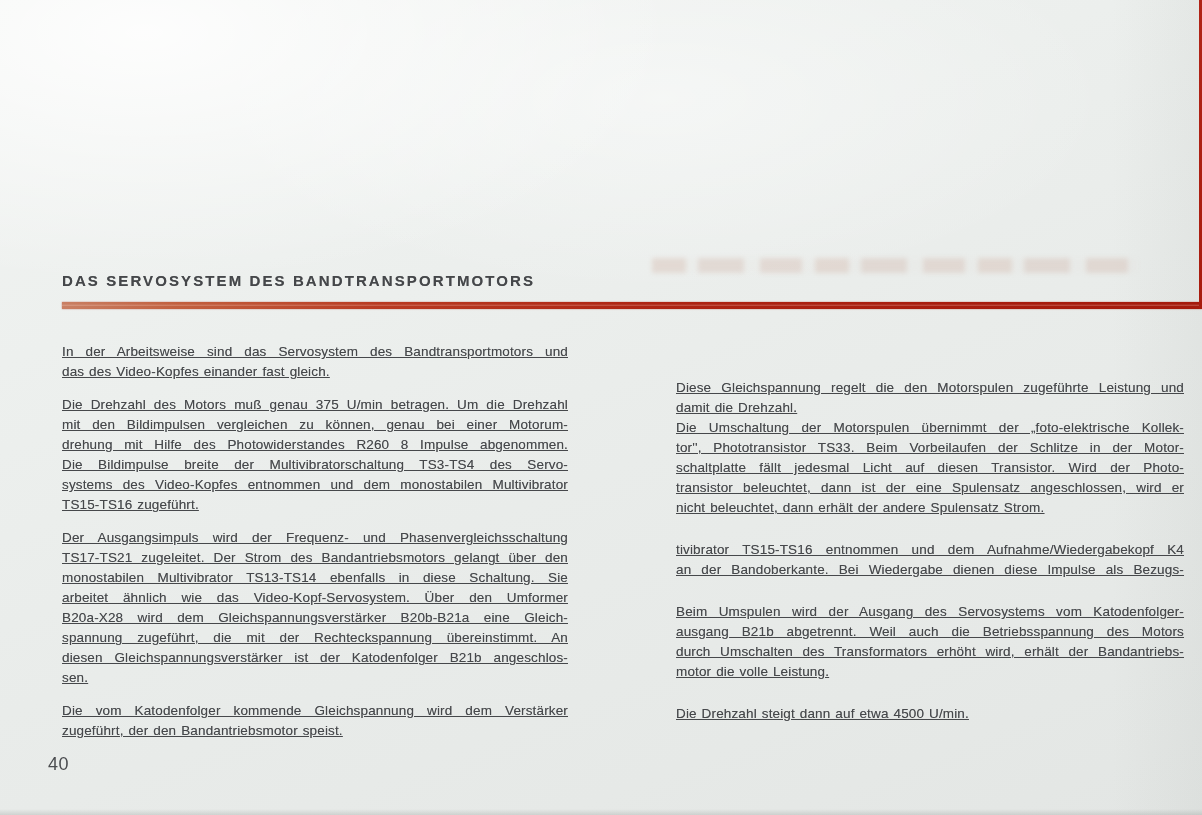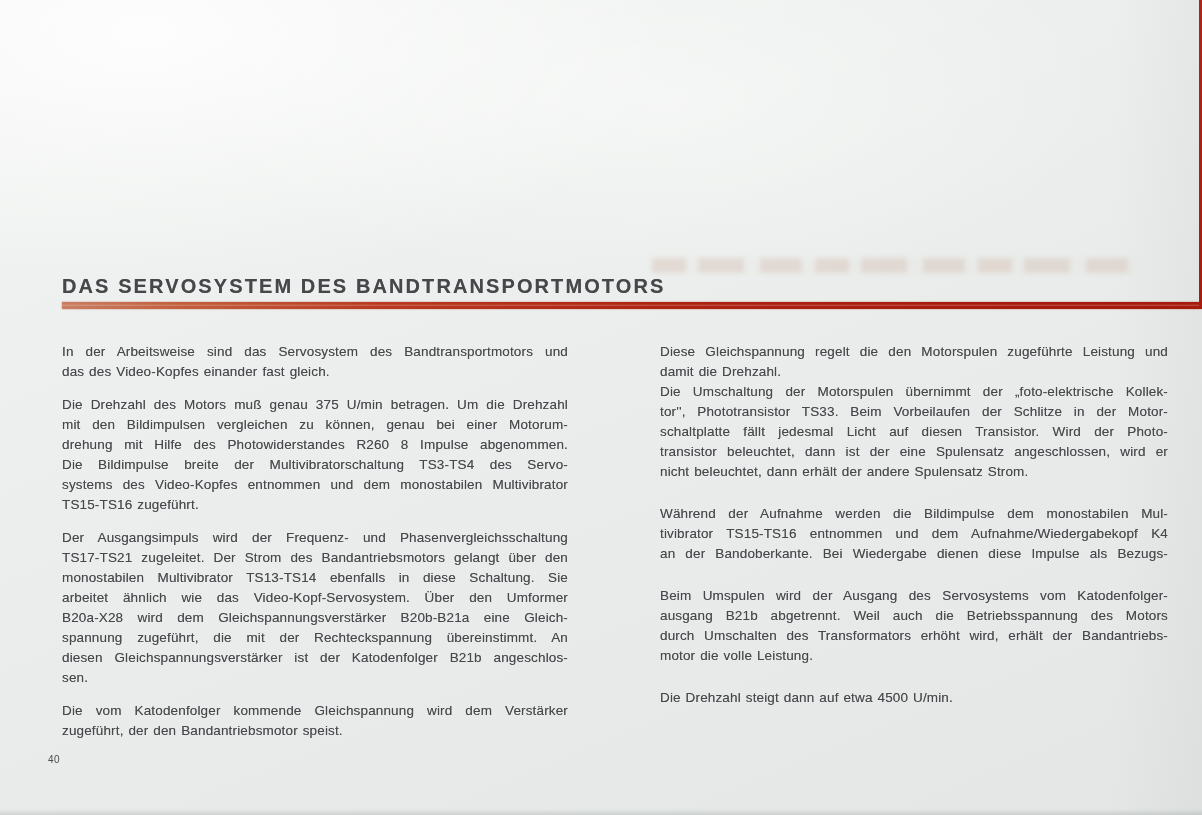--- a/index.html
+++ b/index.html
@@ -27,21 +27,21 @@
   }
   #paper::before {
     content: "";
     position: absolute; top: 0; bottom: 0; right: 0; width: 90px;
     background: linear-gradient(90deg, rgba(160,166,162,0) 0%, rgba(160,166,162,0.10) 100%);
     pointer-events: none;
   }
 
   .title {
     position: absolute; left: 62px; top: 262px;
-    font-size: 20px; font-weight: bold;
+    font-size: 15px; font-weight: bold;
     letter-spacing: 2.1px;
     color: #45474a;
     white-space: nowrap;
     text-shadow: 0 0 0.5px rgba(69,71,74,0.55);
   }
 
   .red-rule {
     position: absolute; left: 62px; top: 302px; width: 1140px; height: 7px;
     background:
       linear-gradient(180deg, rgba(255,255,255,0) 30%, rgba(255,230,220,0.25) 48%, rgba(255,255,255,0) 62%),
@@ -71,32 +71,32 @@
   .col {
     position: absolute; top: 342px;
     font-size: 13.5px;
     line-height: 20px;
     color: #46484b;
     letter-spacing: 0.15px;
     word-spacing: 1px;
     text-shadow: 0 0 0.4px rgba(70,72,75,0.5);
   }
   #col-left  { left: 62px;  width: 506px; }
-  #col-right { left: 660px; width: 508px; }
+  #col-right { left: 676px; width: 508px; margin-top: 36px; }
 
   .para      { margin: 0 0 13px 0; }
   .para-r    { margin: 0 0 22px 0; }
   .para-tight{ margin: 0; }
 
-  .tline { text-align: justify; }
+  .tline { text-align: justify; text-decoration: underline; }
   .tline.just { text-align-last: justify; }
 
   .page-number {
     position: absolute; left: 48px; top: 754px;
-    font-size: 10px; color: #4b4d50;
+    font-size: 18px; color: #4b4d50;
     letter-spacing: 0.5px;
   }
 </style>
 </head>
 <body>
 
 <div id="paper">
 
   <div class="ghost-band"></div>
 
@@ -140,21 +140,20 @@
         <div class="tline">damit die Drehzahl.</div>
       </div>
     <div class="para-r">
         <div class="tline just">Die Umschaltung der Motorspulen übernimmt der „foto-elektrische Kollek-</div>
         <div class="tline just">tor'', Phototransistor TS33. Beim Vorbeilaufen der Schlitze in der Motor-</div>
         <div class="tline just">schaltplatte fällt jedesmal Licht auf diesen Transistor. Wird der Photo-</div>
         <div class="tline just">transistor beleuchtet, dann ist der eine Spulensatz angeschlossen, wird er</div>
         <div class="tline">nicht beleuchtet, dann erhält der andere Spulensatz Strom.</div>
       </div>
     <div class="para-r">
-        <div class="tline just">Während der Aufnahme werden die Bildimpulse dem monostabilen Mul-</div>
         <div class="tline just">tivibrator TS15-TS16 entnommen und dem Aufnahme/Wiedergabekopf K4</div>
         <div class="tline just">an der Bandoberkante. Bei Wiedergabe dienen diese Impulse als Bezugs-</div>
       </div>
     <div class="para-r">
         <div class="tline just">Beim Umspulen wird der Ausgang des Servosystems vom Katodenfolger-</div>
         <div class="tline just">ausgang B21b abgetrennt. Weil auch die Betriebsspannung des Motors</div>
         <div class="tline just">durch Umschalten des Transformators erhöht wird, erhält der Bandantriebs-</div>
         <div class="tline">motor die volle Leistung.</div>
       </div>
     <div class="para-r">

